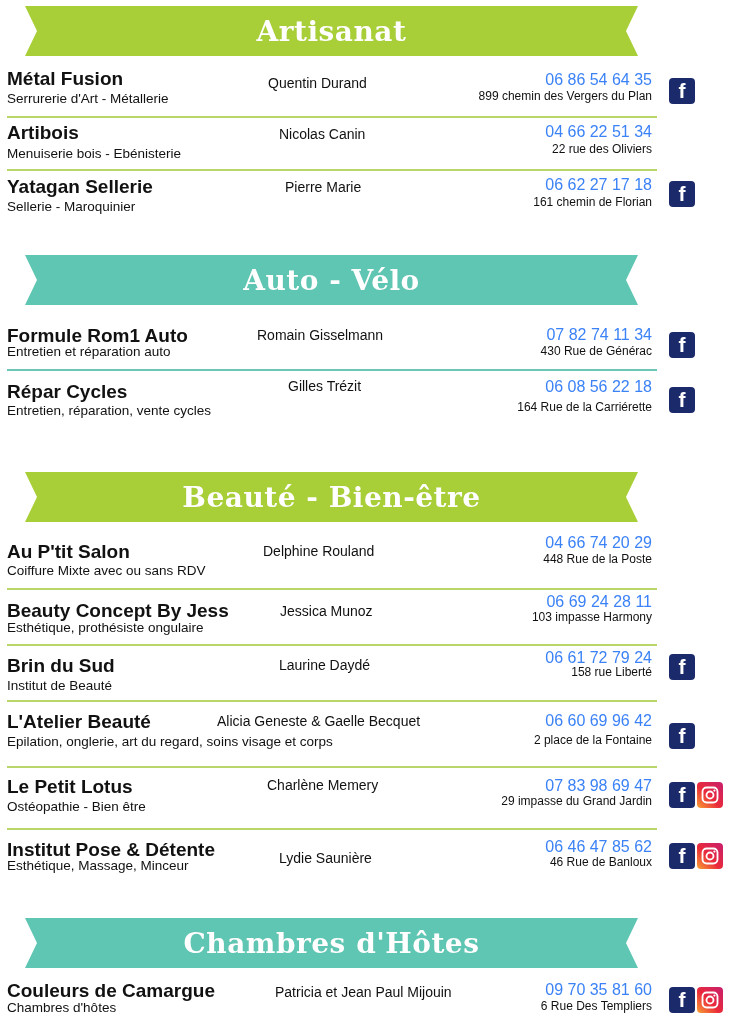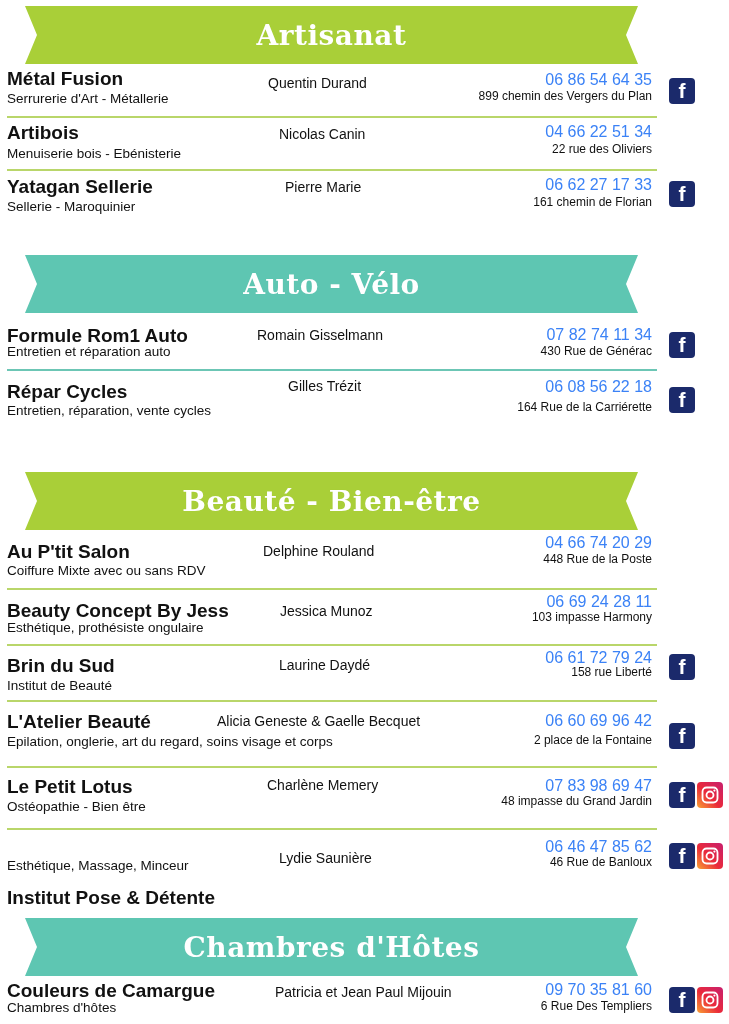--- a/index.html
+++ b/index.html
@@ -1,20 +1,20 @@
 <!DOCTYPE html>
 <html><head>
   <meta charset="utf-8">
   <style>
     * { box-sizing: border-box; margin: 0; padding: 0; }
     html, body { width: 729px; height: 1024px; background: #ffffff; overflow: hidden; }
     body { position: relative; font-family: "Liberation Sans", sans-serif; color: #111; }
 
     .banner {
-      position: absolute; left: 21px; width: 621px; height: 58px;
+      position: absolute; left: 21px; width: 621px; height: 50px;
       display: flex; align-items: center; justify-content: center;
     }
     .banner svg.ribbon { position: absolute; left: 0; top: 0; width: 100%; height: 100%; }
     .banner-title {
       position: relative; color: #fff; font-family: "DejaVu Serif", serif; font-weight: bold;
       font-size: 28px; letter-spacing: 0.5px; text-shadow: 0 0 1px rgba(0,0,0,0.05);
     }
 
     .entry { position: absolute; left: 7px; width: 656px; }
     .entry .name { position: absolute; left: 0; font-weight: bold; font-size: 19px; color: #111; white-space: nowrap; }
@@ -58,21 +58,21 @@
   <span class="person" style="left:272px;top:4px;">Nicolas Canin</span>
   <span class="phone" style="top:1px;">04 66 22 51 34</span>
   <span class="addr" style="top:20px;">22 rue des Oliviers</span>
 </div>
 <div class="divider green" style="top:169px;"></div>
 
 <div class="entry" style="top:176px;">
   <span class="name" style="top:0px;">Yatagan Sellerie</span>
   <span class="cat" style="top:23px;">Sellerie - Maroquinier</span>
   <span class="person" style="left:278px;top:3px;">Pierre Marie</span>
-  <span class="phone" style="top:0px;">06 62 27 17 33</span>
+  <span class="phone" style="top:0px;">06 62 27 17 18</span>
   <span class="addr" style="top:19px;">161 chemin de Florian</span>
 </div>
 <div class="social fb" style="left:669px;top:181px;">f</div>
 
 <div class="banner" style="top:255px;">
   <svg class="ribbon" viewBox="0 0 621 50" preserveAspectRatio="none">
     <path d="M4,0 L617,0 L605,25 L617,50 L4,50 L16,25 Z" fill="#5ec6b2"></path>
   </svg>
   <span class="banner-title">Auto - Vélo</span>
 </div>
@@ -139,34 +139,34 @@
   <span class="addr" style="top:23px;">2 place de la Fontaine</span>
 </div>
 <div class="social fb" style="left:669px;top:723px;">f</div>
 <div class="divider green" style="top:766px;"></div>
 
 <div class="entry" style="top:775px;">
   <span class="name" style="top:1px;">Le Petit Lotus</span>
   <span class="cat" style="top:24px;">Ostéopathie - Bien être</span>
   <span class="person" style="left:260px;top:2px;">Charlène Memery</span>
   <span class="phone" style="top:2px;">07 83 98 69 47</span>
-  <span class="addr" style="top:19px;">48 impasse du Grand Jardin</span>
+  <span class="addr" style="top:19px;">29 impasse du Grand Jardin</span>
 </div>
 <div class="social fb" style="left:669px;top:782px;">f</div>
 <div class="social ig" style="left:697px;top:782px;">
   <svg viewBox="0 0 24 24">
       <rect x="3" y="3" width="18" height="18" rx="5" fill="none" stroke="#fff" stroke-width="2.2"></rect>
       <circle cx="12" cy="12" r="4.2" fill="none" stroke="#fff" stroke-width="2.2"></circle>
       <circle cx="17.3" cy="6.7" r="1.3" fill="#fff"></circle>
     </svg>
 </div>
 <div class="divider green" style="top:828px;"></div>
 
 <div class="entry" style="top:838px;">
-  <span class="name" style="top:1px;margin-top:48px;">Institut Pose &amp; Détente</span>
+  <span class="name" style="top:1px;">Institut Pose &amp; Détente</span>
   <span class="cat" style="top:20px;">Esthétique, Massage, Minceur</span>
   <span class="person" style="left:272px;top:12px;">Lydie Saunière</span>
   <span class="phone" style="top:0px;text-align:right;">06 46 47 85 62</span>
   <span class="addr" style="top:17px;">46 Rue de Banloux</span>
 </div>
 <div class="social fb" style="left:669px;top:843px;">f</div>
 <div class="social ig" style="left:697px;top:843px;">
   <svg viewBox="0 0 24 24">
       <rect x="3" y="3" width="18" height="18" rx="5" fill="none" stroke="#fff" stroke-width="2.2"></rect>
       <circle cx="12" cy="12" r="4.2" fill="none" stroke="#fff" stroke-width="2.2"></circle>

